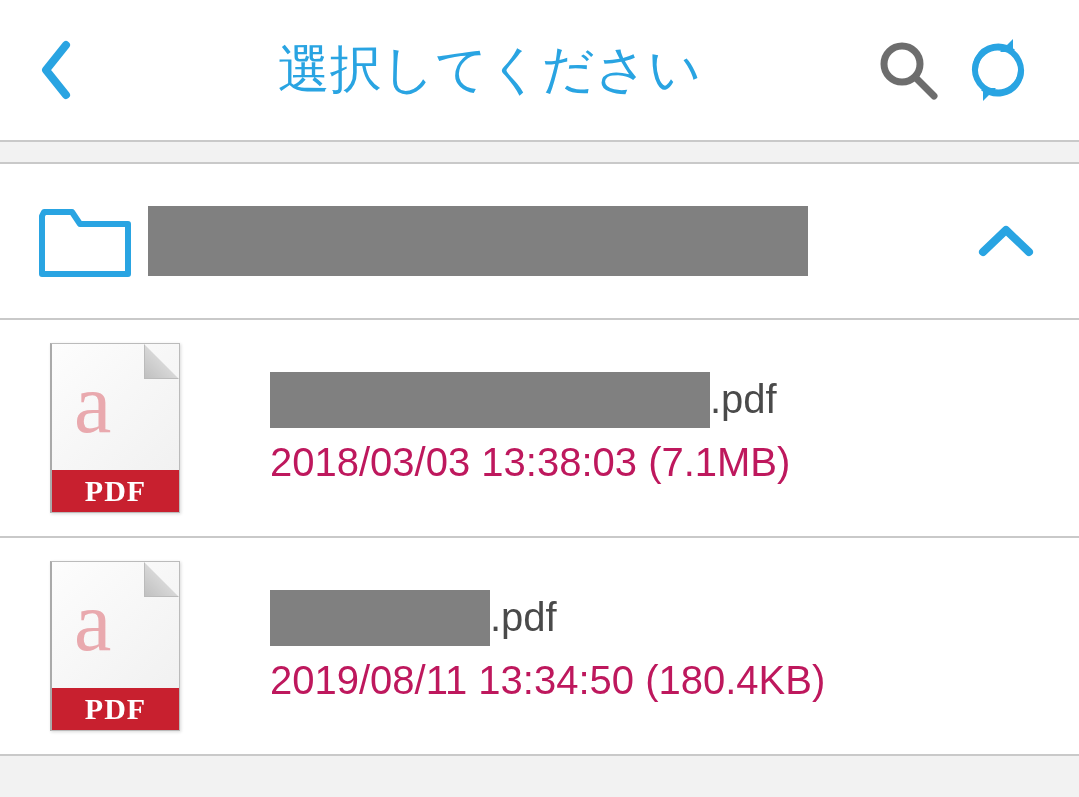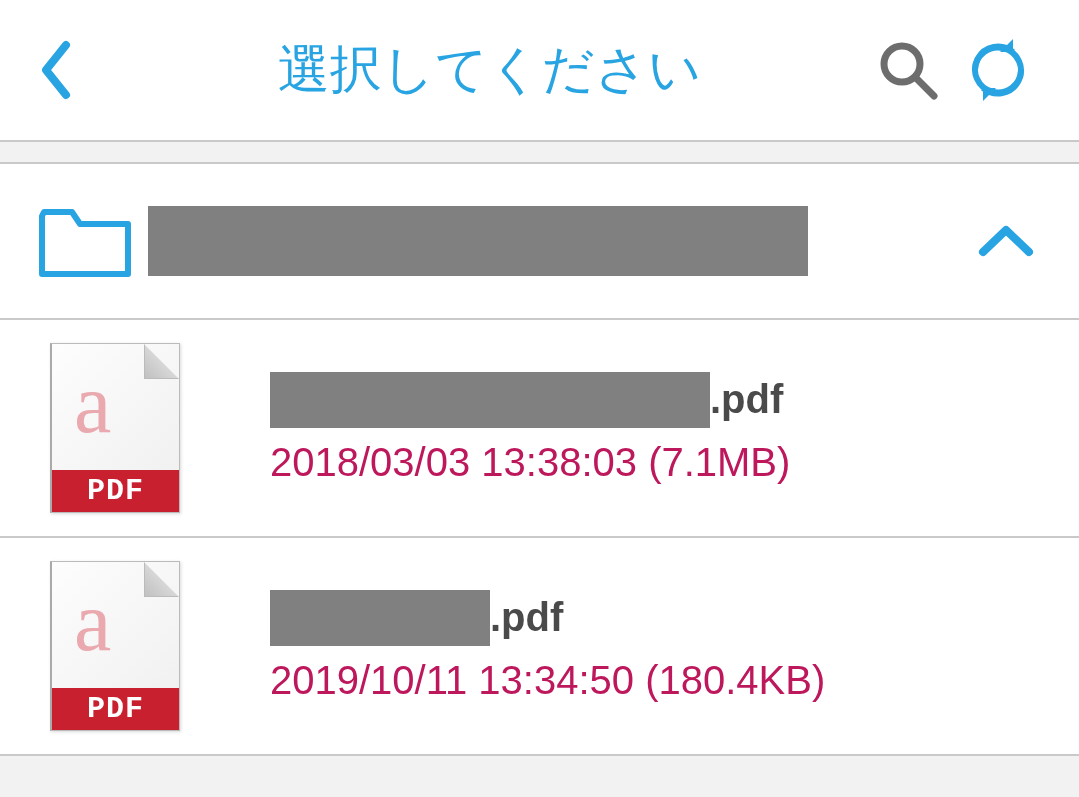--- a/index.html
+++ b/index.html
@@ -118,39 +118,39 @@
     font-size:84px;
     color:#e9a9ae;
     font-weight:400;
     line-height:1;
   }
   .doc-band{
     background:#c8202f;
     color:#fff;
     font-size:30px;
     font-weight:700;
-    font-family: Liberation Mono, monospace;
+    font-family: Liberation Serif, serif;
     letter-spacing:1px;
     text-align:center;
     height:42px;
     display:flex;align-items:center;justify-content:center;
   }
 
   .file-info{
     margin-left: 70px;
     flex:1;
     display:flex;
     flex-direction:column;
     gap: 12px;
   }
   .file-name-line{
     display:flex;
     align-items:center;
     font-size:40px;
-    font-weight:700;
+    font-weight:400;
     color:#4a4a4a;
   }
   .name-mask{
     height:56px;
     background:#808080;
     display:inline-block;
   }
   .file-meta{
     font-size:40px;
     font-weight:400;
@@ -218,15 +218,15 @@
     <div class="doc-glyph">
       <span class="doc-letter">a</span>
       <div class="doc-band">PDF</div>
     </div>
   </div>
   <div class="file-info">
     <div class="file-name-line">
       <span class="name-mask" style="width:220px"></span>
       <span>.pdf</span>
     </div>
-    <div class="file-meta">2019/10/11 13:34:50 (180.4KB)</div>
+    <div class="file-meta">2019/08/11 13:34:50 (180.4KB)</div>
   </div>
 </div>
 
 </body></html>

